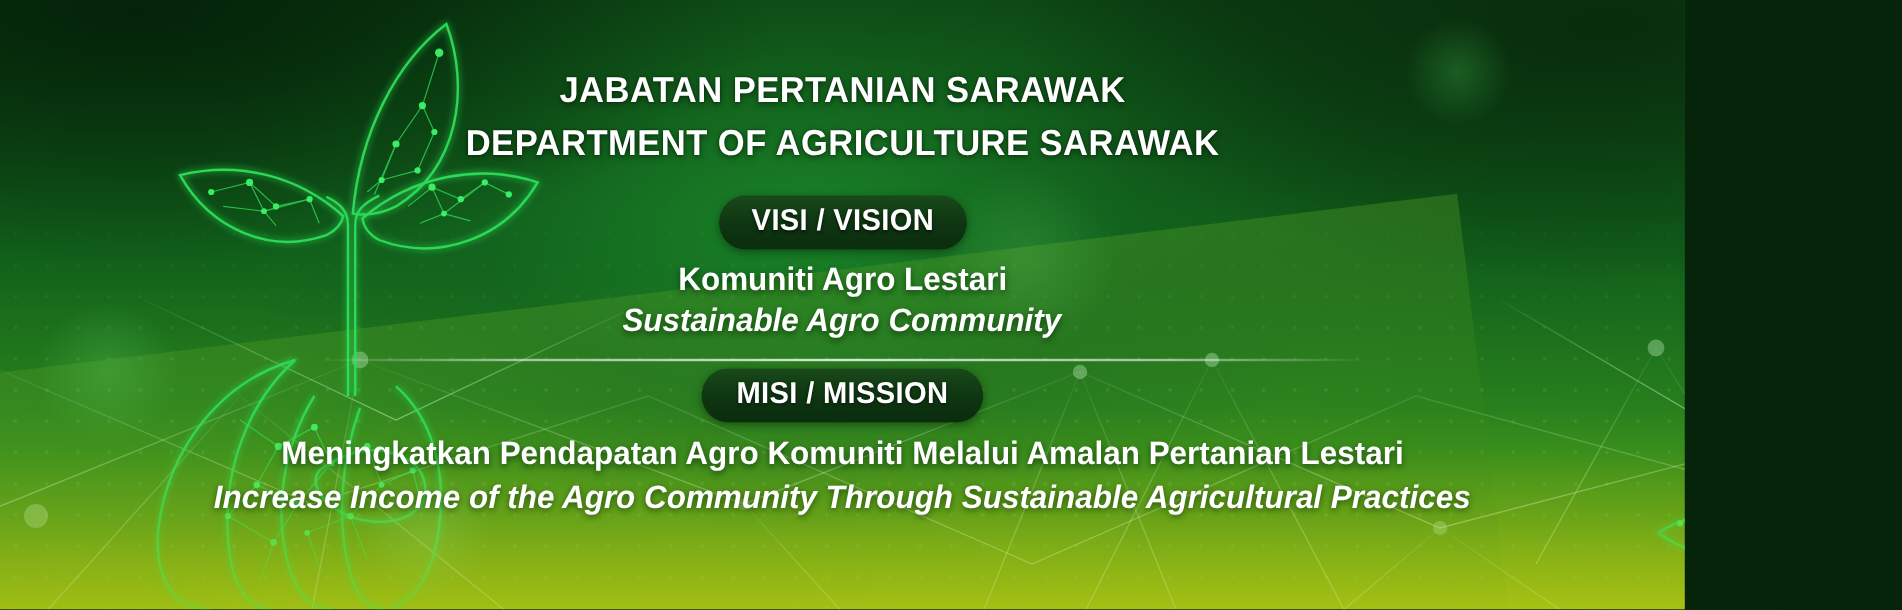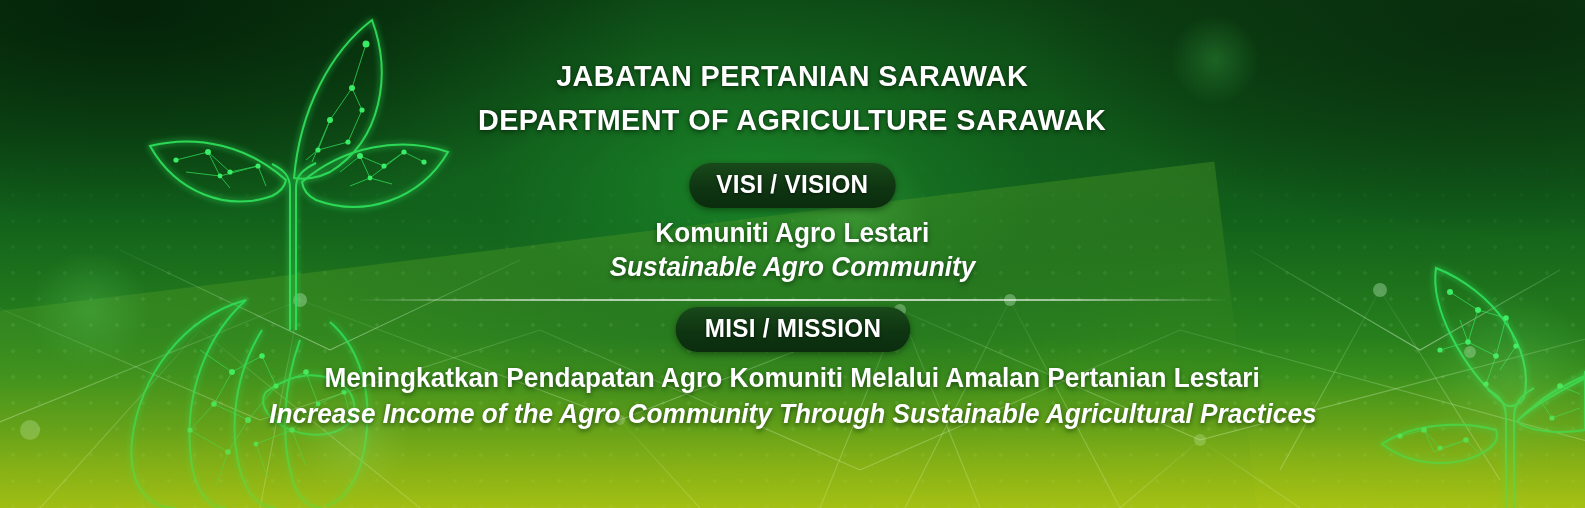--- a/index.html
+++ b/index.html
@@ -1,20 +1,20 @@
 <!DOCTYPE html>
 <html><head>
 <meta charset="utf-8">
 <style>
   * { margin:0; padding:0; box-sizing:border-box; }
   html,body { background:#05240a; }
 
   .banner{
     position:relative;
-    width:1585px;
+    width:1404px;
     height:508px;
     overflow:hidden;
     font-family:"Liberation Sans", sans-serif;
     background:#404040;
   }
 
   
   .bg-base{
     position:absolute; inset:0;
     background:

